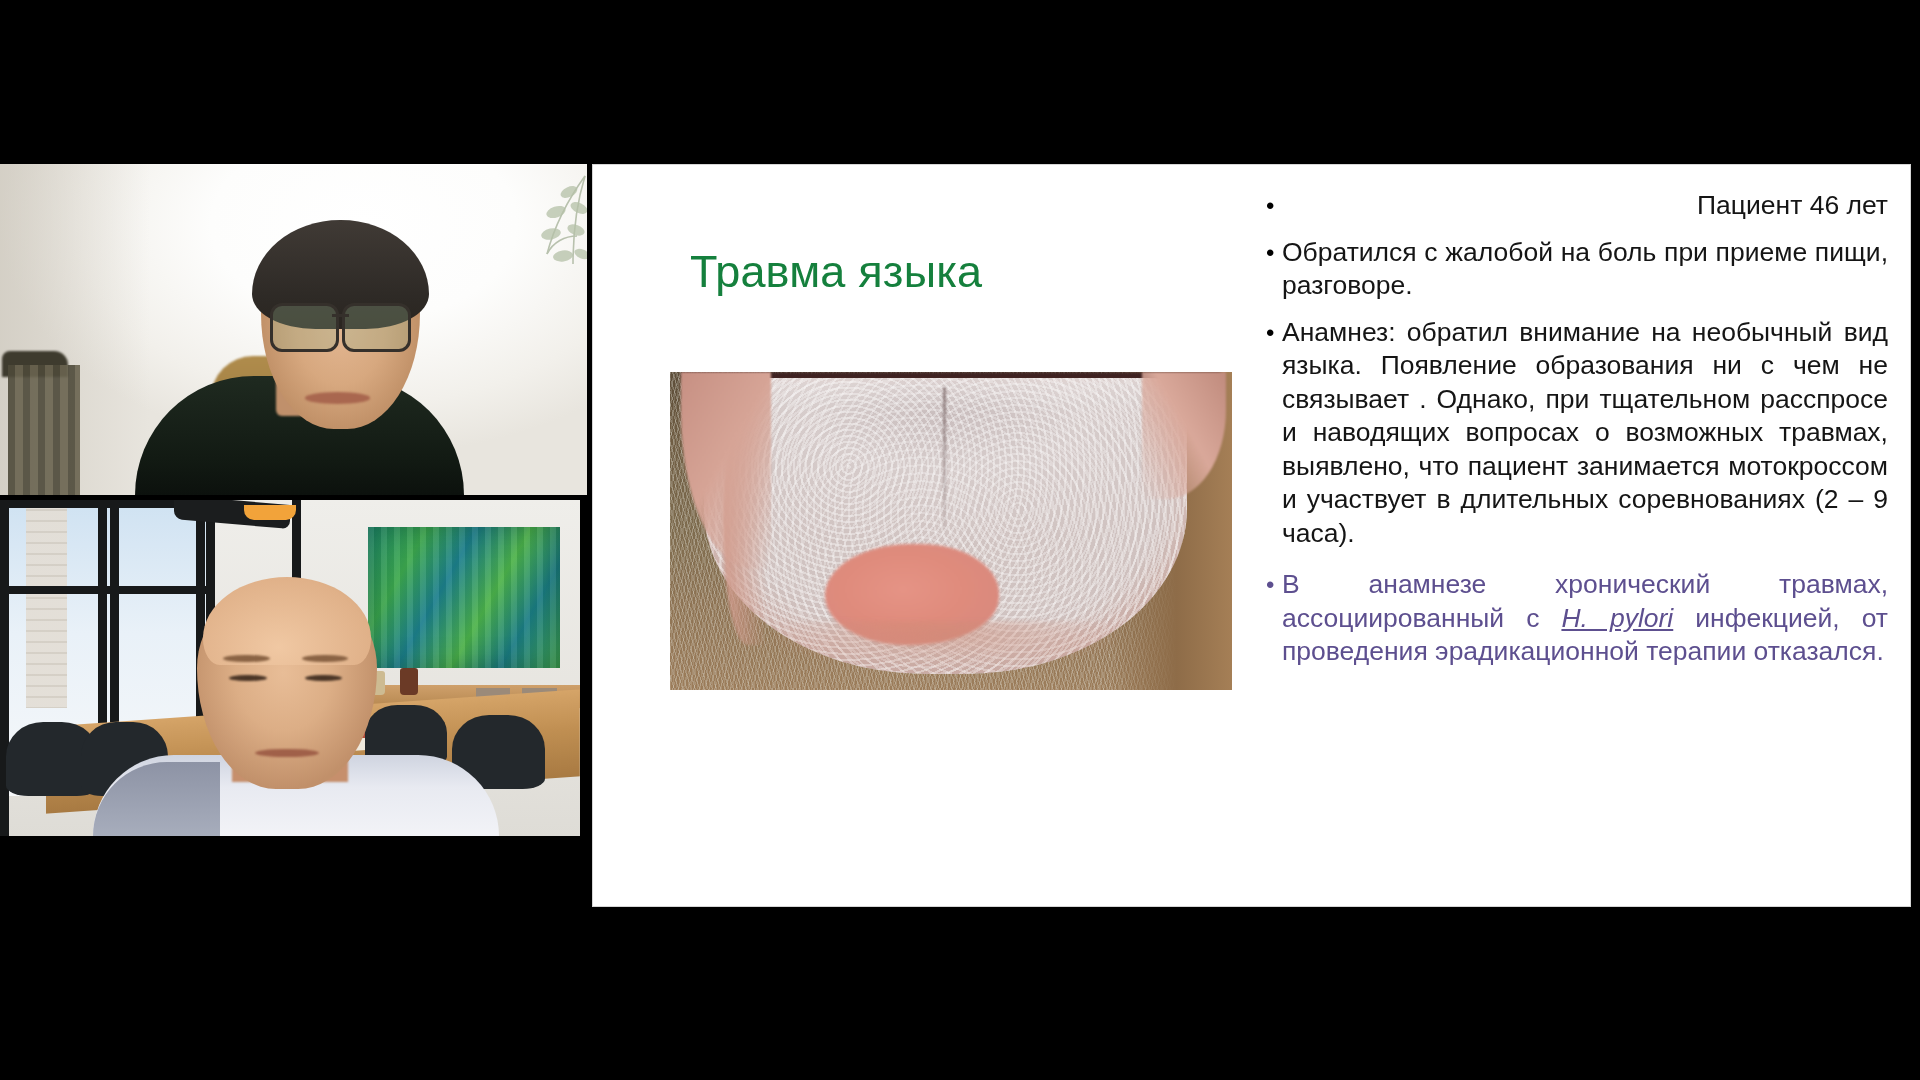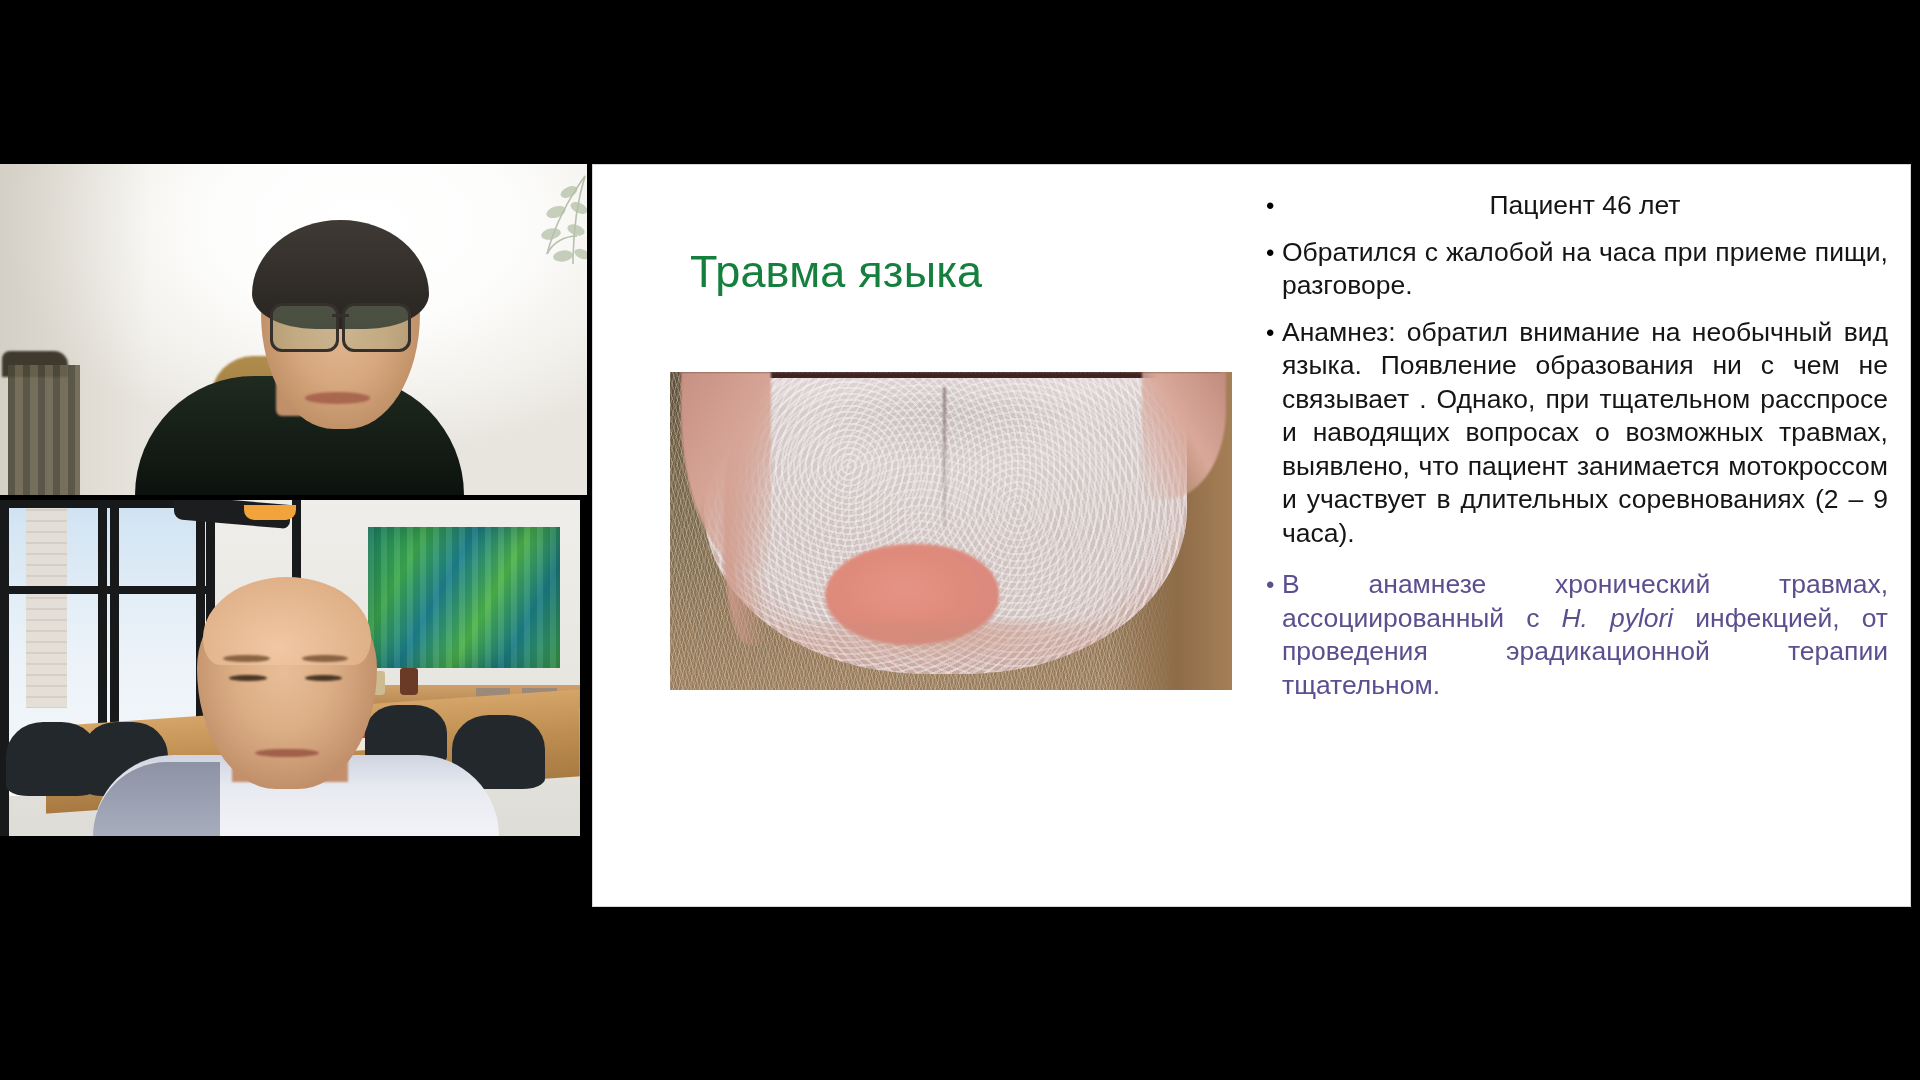--- a/index.html
+++ b/index.html
@@ -434,21 +434,21 @@
     font-size: 26.5px;
     line-height: 33.5px;
     color: #151515;
     text-align: justify;
     text-justify: inter-word;
     hyphens: none;
   }
   .bullet.purple .txt,
   .bullet.purple .dot { color: #5d4f8f; }
 
-  .bullet .txt i { font-style: italic; }
+  .bullet .txt i { font-style: italic; text-decoration: underline; }
 </style>
 </head>
 <body>
 
 <div id="stage">
 
   <div class="video-tile" id="video-tile-1">
     <div class="video-inner">
       <div class="t1-bg"></div>
       <div class="t1-wall-shadow"></div>
@@ -550,36 +550,36 @@
         <div class="fig-tip-shadow"></div>
       </div>
       <div class="fig-lip-left"></div>
       <div class="fig-lip-right"></div>
     </div>
 
     <div id="slide-bullets">
 
       <div class="bullet">
         <span class="dot">•</span>
-        <span class="txt" style="text-align:center;">Пациент 46 лет</span>
+        <span class="txt" style="text-align:right;">Пациент 46 лет</span>
       </div>
 
       <div class="bullet">
         <span class="dot">•</span>
-        <span class="txt">Обратился с жалобой на часа при приеме пищи, разговоре.</span>
+        <span class="txt">Обратился с жалобой на боль при приеме пищи, разговоре.</span>
       </div>
 
       <div class="bullet">
         <span class="dot">•</span>
         <span class="txt">Анамнез: обратил внимание на необычный вид языка. Появление образования ни с чем не связывает . Однако, при тщательном расспросе и наводящих вопросах о возможных травмах, выявлено, что пациент занимается мотокроссом и участвует в длительных соревнованиях (2 – 9 часа).</span>
       </div>
 
       <div class="bullet purple" style="margin-top:18px;">
         <span class="dot">•</span>
         <span class="txt">
-          <span>В анамнезе хронический травмах, ассоциированный с </span><i>H. pylori</i><span> инфекцией, от проведения эрадикационной терапии тщательном.</span>
+          <span>В анамнезе хронический травмах, ассоциированный с </span><i>H. pylori</i><span> инфекцией, от проведения эрадикационной терапии отказался.</span>
         </span>
       </div>
 
     </div>
   </div>
 
 </div>
 
 </body></html>

